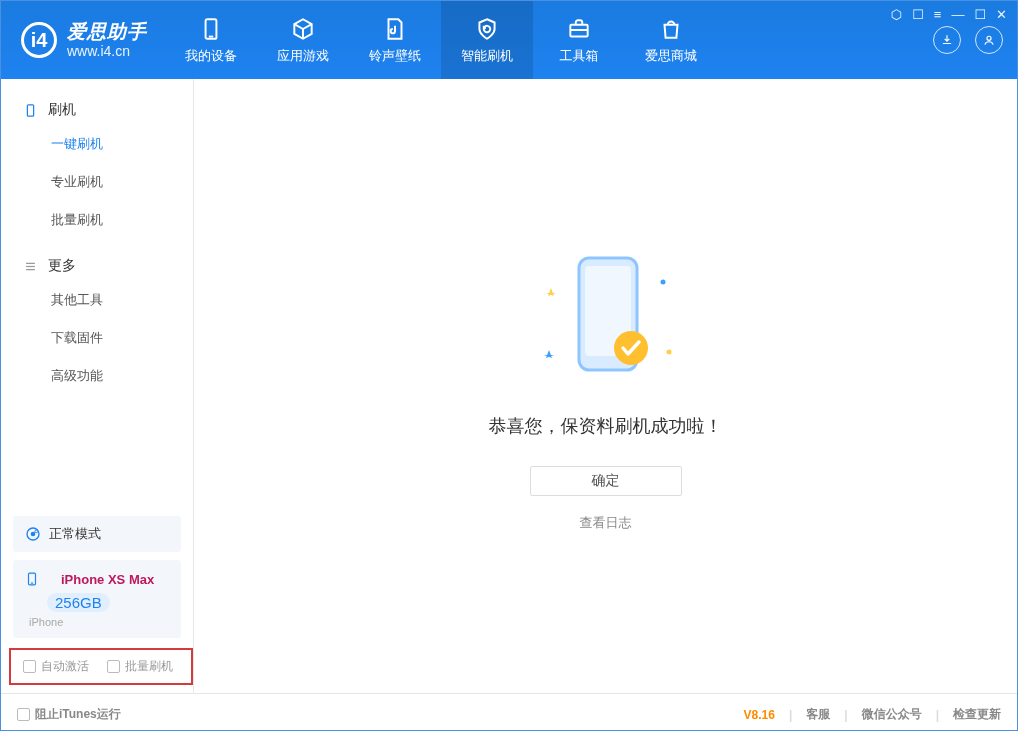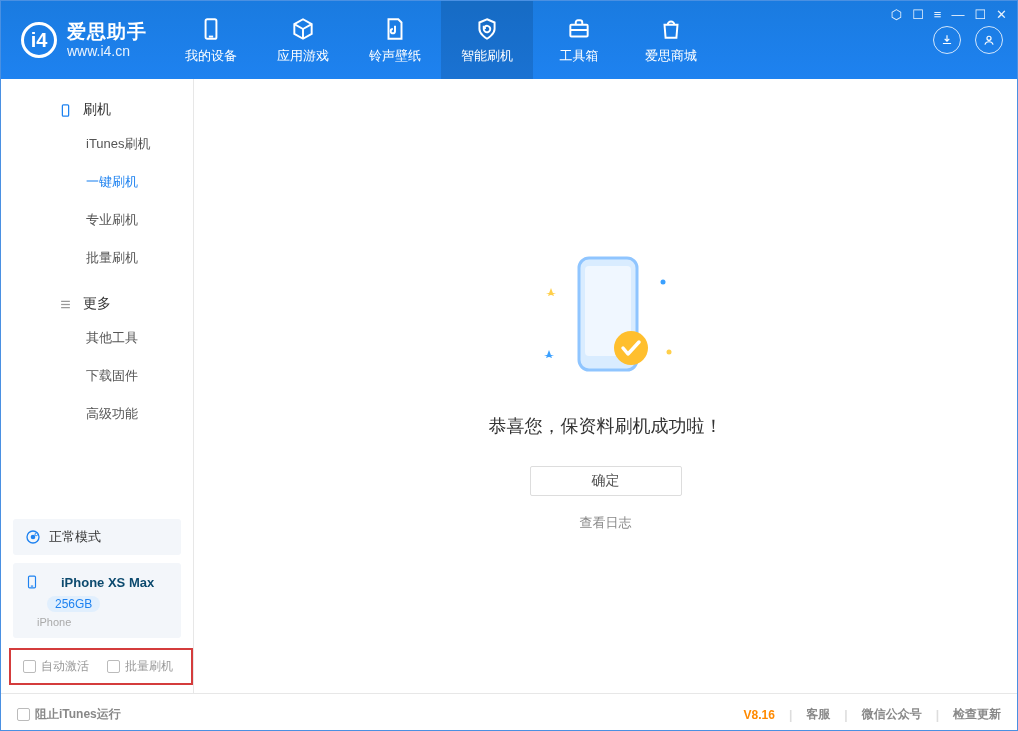--- a/index.html
+++ b/index.html
@@ -3,49 +3,49 @@
 <meta charset="utf-8">
 <style>
 * { margin: 0; padding: 0; box-sizing: border-box; font-family: "Microsoft YaHei", Arial, sans-serif; }
 body { background: #fff; width: 1018px; height: 731px; border: 1px solid #4a90e2; overflow: hidden; }
 
 
 .header { height: 78px; background: linear-gradient(180deg, #1a7be0 0%, #1e82f0 100%); display: flex; align-items: stretch; color: #fff; position: relative; }
 .logo-area { display: flex; align-items: center; padding: 0 18px 0 20px; }
 .logo-circle { width: 36px; height: 36px; border-radius: 50%; border: 3px solid #fff; display: flex; align-items: center; justify-content: center; font-size: 20px; font-weight: bold; margin-right: 10px; }
 .logo-text { display: flex; flex-direction: column; line-height: 1.15; }
-.logo-text .cn { font-size: 19px; font-weight: bold; letter-spacing: 1px; }
+.logo-text .cn { font-size: 19px; font-weight: bold; letter-spacing: 1px; font-style: italic; }
 .logo-text .en { font-size: 14px; opacity: .9; }
 .nav-tabs { display: flex; }
 .nav-tab { width: 92px; display: flex; flex-direction: column; align-items: center; justify-content: center; font-size: 13px; cursor: pointer; }
 .nav-tab.active { background: rgba(0,0,0,.12); }
 .nav-icon { width: 26px; height: 26px; margin-bottom: 5px; display: flex; align-items: center; justify-content: center; }
 .nav-icon svg { width: 100%; height: 100%; }
 .header-right { margin-left: auto; display: flex; align-items: center; padding-right: 14px; gap: 14px; }
 .circ-btn { width: 28px; height: 28px; border: 1.5px solid rgba(255,255,255,.8); border-radius: 50%; display: flex; align-items: center; justify-content: center; cursor: pointer; }
 .win-controls { position: absolute; top: 6px; right: 10px; display: flex; gap: 10px; font-size: 13px; }
 .win-controls span { cursor: pointer; opacity: .9; }
 
 
 .body { display: flex; height: 614px; }
 .sidebar { width: 193px; border-right: 1px solid #e7e7e7; display: flex; flex-direction: column; background: #fff; }
-.side-scroll { flex: 1; padding-top: 16px; padding-left: 35px; }
+.side-scroll { flex: 1; padding-top: 16px; }
 .side-header { display: flex; align-items: center; padding: 6px 16px 6px 22px; font-size: 14px; color: #333; }
 .side-header svg, .side-header .ico { width: 15px; height: 15px; margin-right: 10px; }
 .side-item { padding: 10px 16px 10px 50px; font-size: 13px; color: #555; cursor: pointer; }
 .side-item.active { color: #1e82f0; }
 
 .device-block { padding: 10px 12px; }
 .mode-card { background: #f3f6fa; border-radius: 3px; padding: 9px 12px; font-size: 13px; color: #333; display: flex; align-items: center; margin-bottom: 8px; }
 .mode-card svg { margin-right: 8px; flex-shrink: 0; }
 .dev-card { background: #f3f6fa; border-radius: 3px; padding: 10px 12px; }
 .dev-row { display: flex; align-items: center; }
-.dev-name { font-size: 13px; font-weight: bold; color: #0c4a6e; padding-left: 14px; }
-.dev-badge { display: inline-block; background: #e1effd; color: #1e82f0; font-size: 12px; padding: 1px 8px; border-radius: 10px; margin-top: 5px; margin-left: 22px; }
-.dev-type { font-size: 11px; color: #aaa; margin-top: 4px; margin-left: 12px; }
+.dev-name { font-size: 13px; font-weight: bold; color: #be185d; padding-left: 14px; }
+.dev-badge { display: inline-block; background: #e1effd; color: #1e82f0; font-size: 15px; padding: 1px 8px; border-radius: 10px; margin-top: 5px; margin-left: 22px; }
+.dev-type { font-size: 11px; color: #aaa; margin-top: 4px; margin-left: 4px; }
 
 .checks { border: 2px solid #d43c3c; padding: 8px 12px; margin: 0 0 8px 8px; display: flex; gap: 18px; }
 .chk { display: flex; align-items: center; gap: 5px; font-size: 12px; color: #999; cursor: pointer; }
 .chk-box { width: 13px; height: 13px; border: 1px solid #bbb; border-radius: 2px; }
 
 .main { flex: 1; display: flex; flex-direction: column; align-items: center; justify-content: center; }
 .phone-illus { position: relative; width: 170px; height: 150px; display: flex; align-items: center; justify-content: center; margin-bottom: 24px; }
 .success-msg { font-size: 18px; color: #333; margin-bottom: 28px; }
 .ok-btn { width: 152px; height: 30px; border: 1px solid #ddd; background: #fff; font-size: 14px; color: #555; cursor: pointer; border-radius: 2px; margin-bottom: 18px; }
 .log-link { font-size: 13px; color: #888; cursor: pointer; }
@@ -149,21 +149,20 @@
 
 <div class="body">
   <div class="sidebar">
     <div class="side-scroll">
       <div class="side-header">
         <svg class="ico" viewBox="0 0 24 24" fill="none" stroke="#1e82f0" stroke-width="2">
             <rect x="7" y="3" width="10" height="18" rx="1.5"></rect>
           </svg>
         <span>刷机</span>
       </div>
-      <div class="side-item">iTunes刷机</div>
       <div class="side-item active">一键刷机</div>
       <div class="side-item">专业刷机</div>
       <div class="side-item">批量刷机</div>
 
       <div class="side-header" style="margin-top:12px">
         <svg class="ico" viewBox="0 0 24 24" fill="none" stroke="#999" stroke-width="2">
             <line x1="5" y1="7" x2="19" y2="7"></line>
             <line x1="5" y1="12" x2="19" y2="12"></line>
             <line x1="5" y1="17" x2="19" y2="17"></line>
           </svg>

